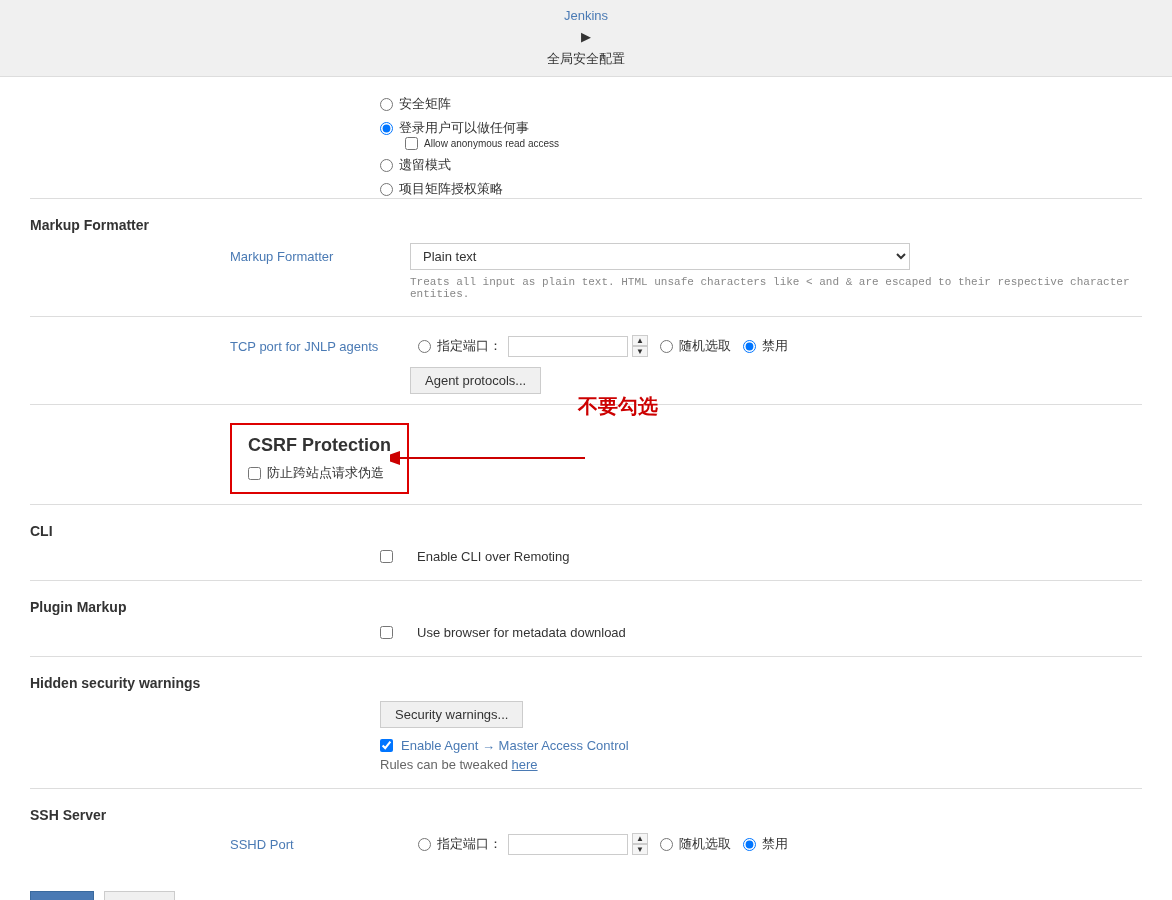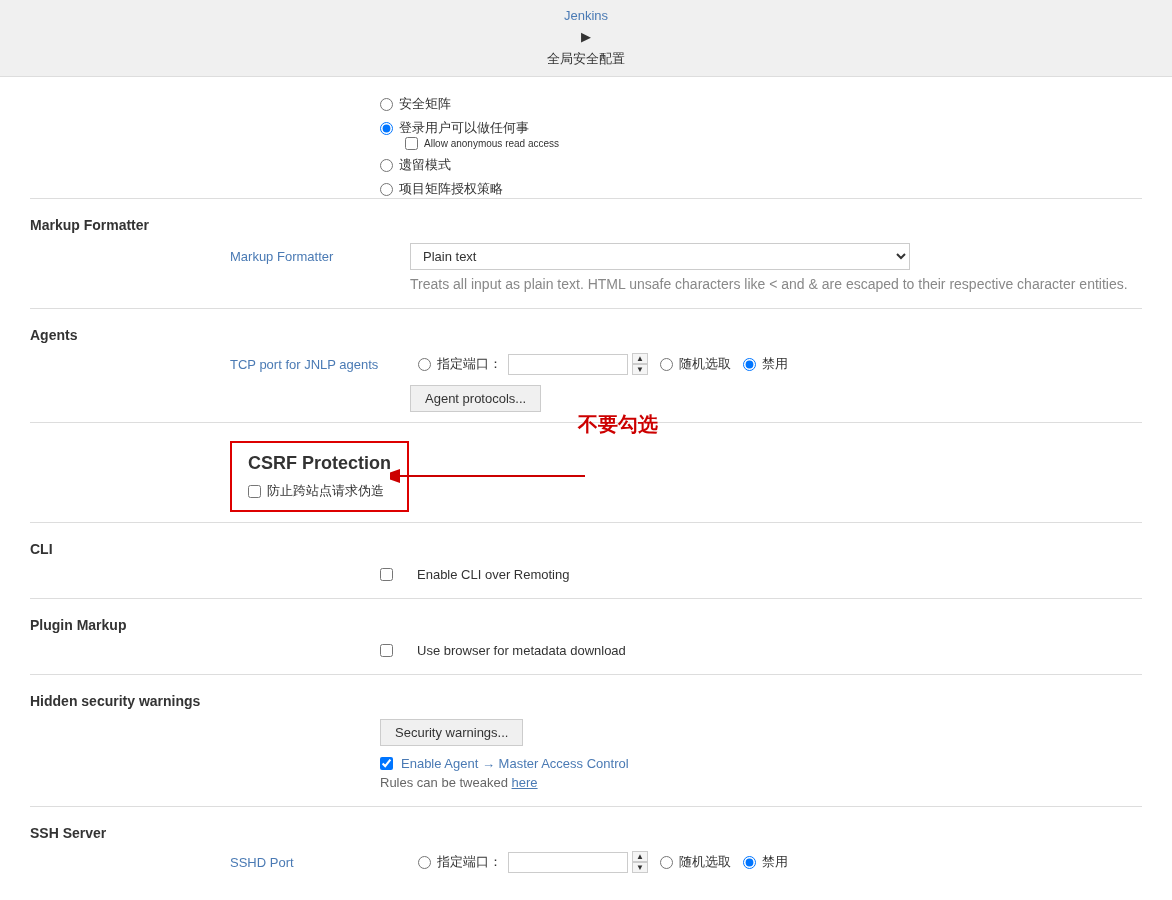--- a/index.html
+++ b/index.html
@@ -91,24 +91,25 @@
     }
     .markup-select {
       border: 1px solid #ccc;
       padding: 4px 8px;
       font-size: 13px;
       min-width: 500px;
       background: #fff;
       color: #333;
     }
     .markup-hint {
-      font-size: 14px;
+      font-size: 11px;
       color: #888;
       margin-left: 380px;
       margin-bottom: 6px;
+      font-family: Liberation Mono, monospace;
     }
 
     
     .tcp-row {
       display: flex;
       align-items: center;
       gap: 8px;
       margin-left: 200px;
     }
     .tcp-label {
@@ -293,21 +294,20 @@
     <div class="markup-row">
       <span class="markup-label">Markup Formatter</span>
       <select class="markup-select">
         <option>Plain text</option>
       </select>
     </div>
     <div class="markup-hint">Treats all input as plain text. HTML unsafe characters like &lt; and &amp; are escaped to their respective character entities.</div>
   </div>
 
   <div class="form-section">
-    <div class="section-title">Agents</div>
     <div class="tcp-row">
       <span class="tcp-label">TCP port for JNLP agents</span>
       <div class="tcp-options">
         <div class="radio-item">
           <input type="radio" name="tcp-port" id="tcp-fixed" style="">
           <label for="tcp-fixed">指定端口：</label>
           <input type="text" class="port-input" style="">
           <div class="port-spinner">
             <div class="port-spin-btn">▲</div>
             <div class="port-spin-btn">▼</div>

